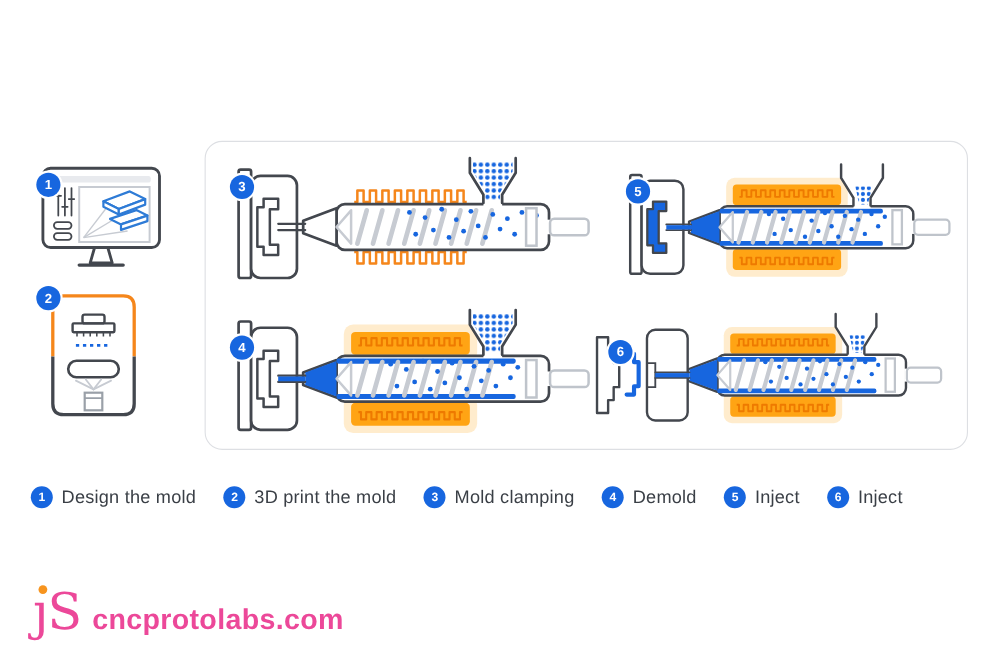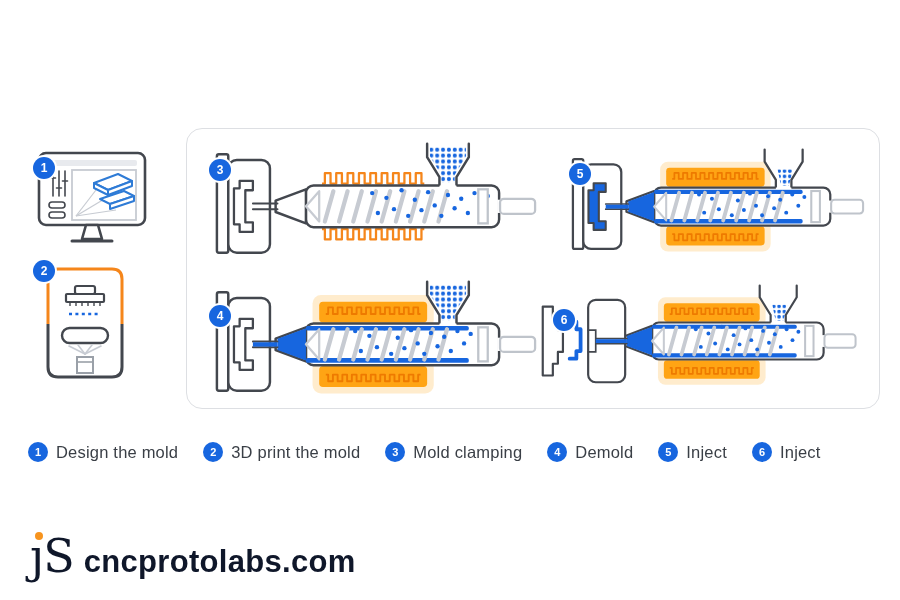--- a/index.html
+++ b/index.html
@@ -38,25 +38,25 @@
   .b6{left:366px;top:180px;}
 
   
   .legend{position:absolute;left:28px;top:442px;display:flex;align-items:center;gap:25px;}
   .legend-item{display:flex;align-items:center;gap:8px;}
   .legend-badge{width:20px;height:20px;border-radius:50%;background:#1766DF;color:#fff;
         font-weight:bold;font-size:11px;display:flex;align-items:center;justify-content:center;flex:0 0 auto;}
   .legend-label{font-size:16.5px;color:#3A3F46;letter-spacing:.2px;white-space:nowrap;}
 
   
-  .logo{position:absolute;left:30px;top:533px;display:flex;align-items:baseline;color:#0f172a;}
+  .logo{position:absolute;left:30px;top:533px;display:flex;align-items:baseline;color:#ec4899;}
   .logo-j{position:relative;font-family:"DejaVu Serif",serif;font-size:46px;line-height:1;
           font-weight:500;letter-spacing:-1px;}
   .logo-dot{position:absolute;left:5px;top:-1px;width:8px;height:8px;border-radius:50%;background:#F7941E;}
-  .logo-domain{font-family:"Liberation Sans",sans-serif;font-weight:bold;font-size:31px;
+  .logo-domain{font-family:"Liberation Sans",sans-serif;font-weight:bold;font-size:26px;
           margin-left:10px;letter-spacing:.3px;}
 </style>
 </head>
 <body>
 
 <svg width="0" height="0" style="position:absolute">
   <defs>
     <pattern id="pp" width="6.2" height="6.2" patternUnits="userSpaceOnUse">
       <circle cx="3" cy="3" r="2.15" fill="#1766DF"></circle>
     </pattern>

